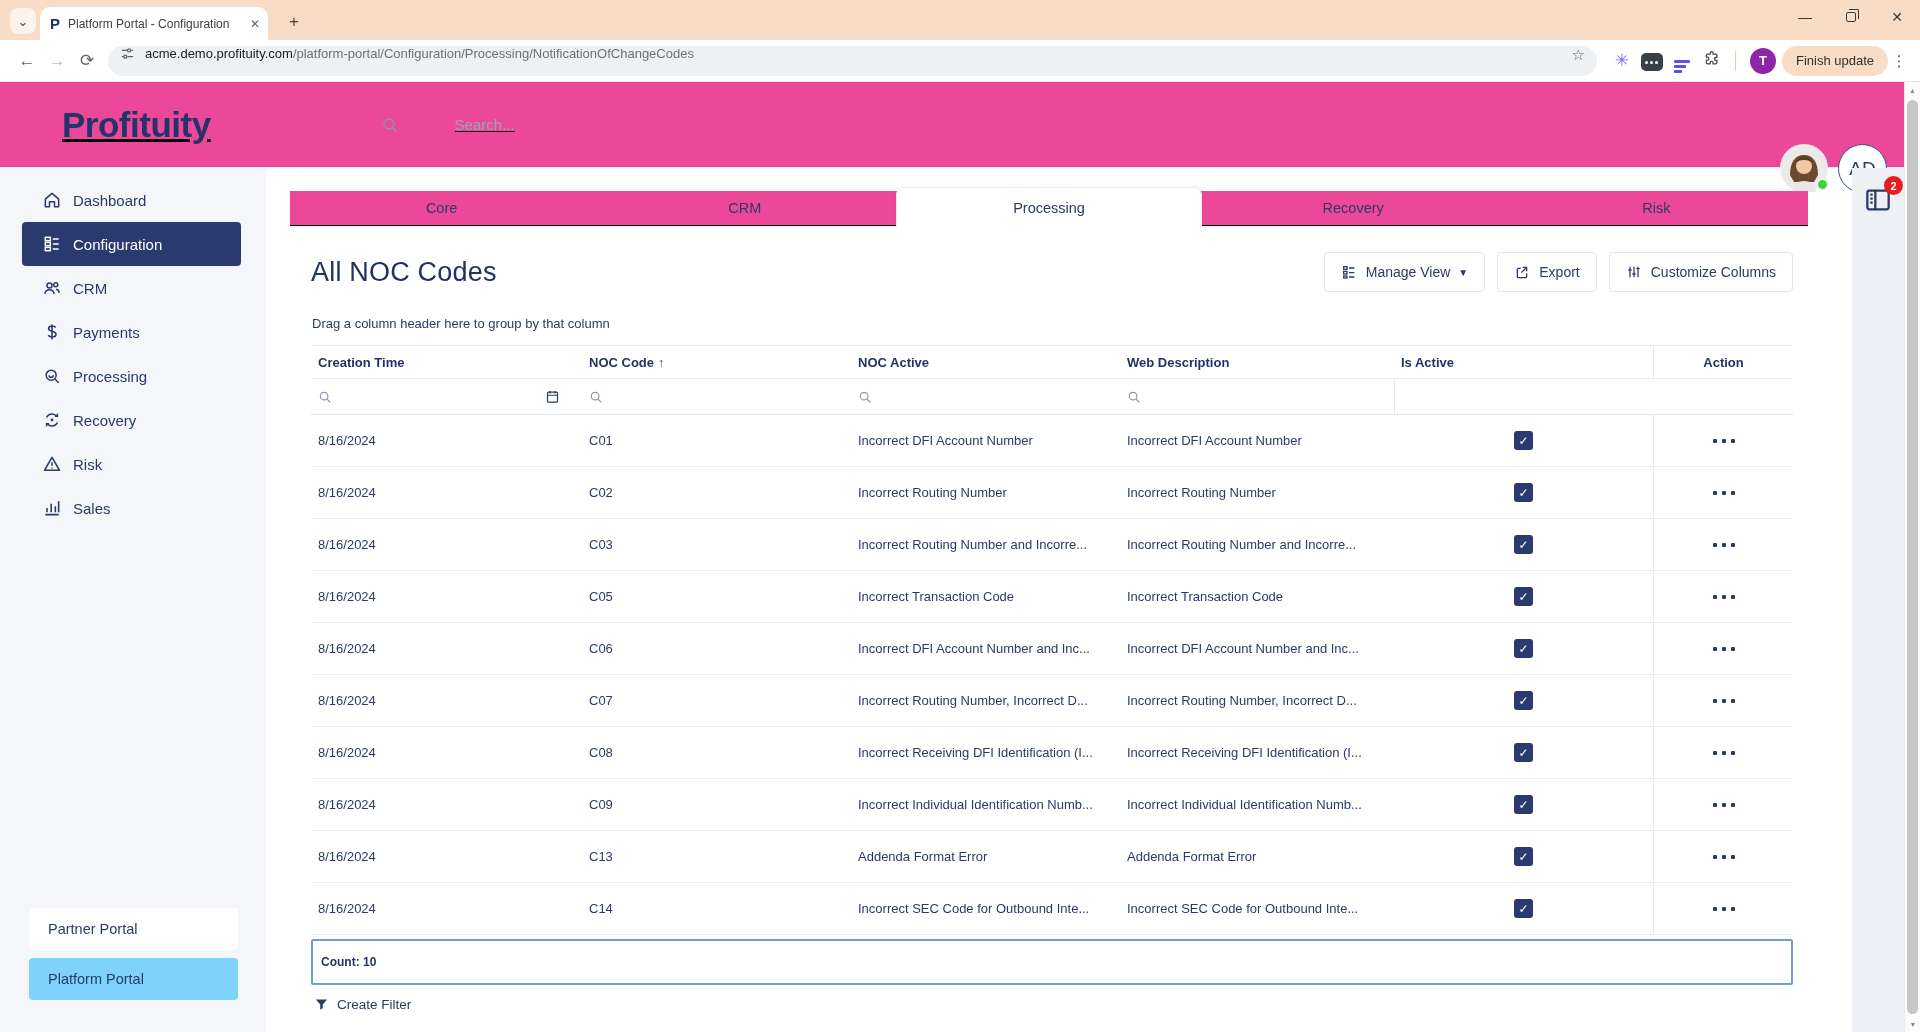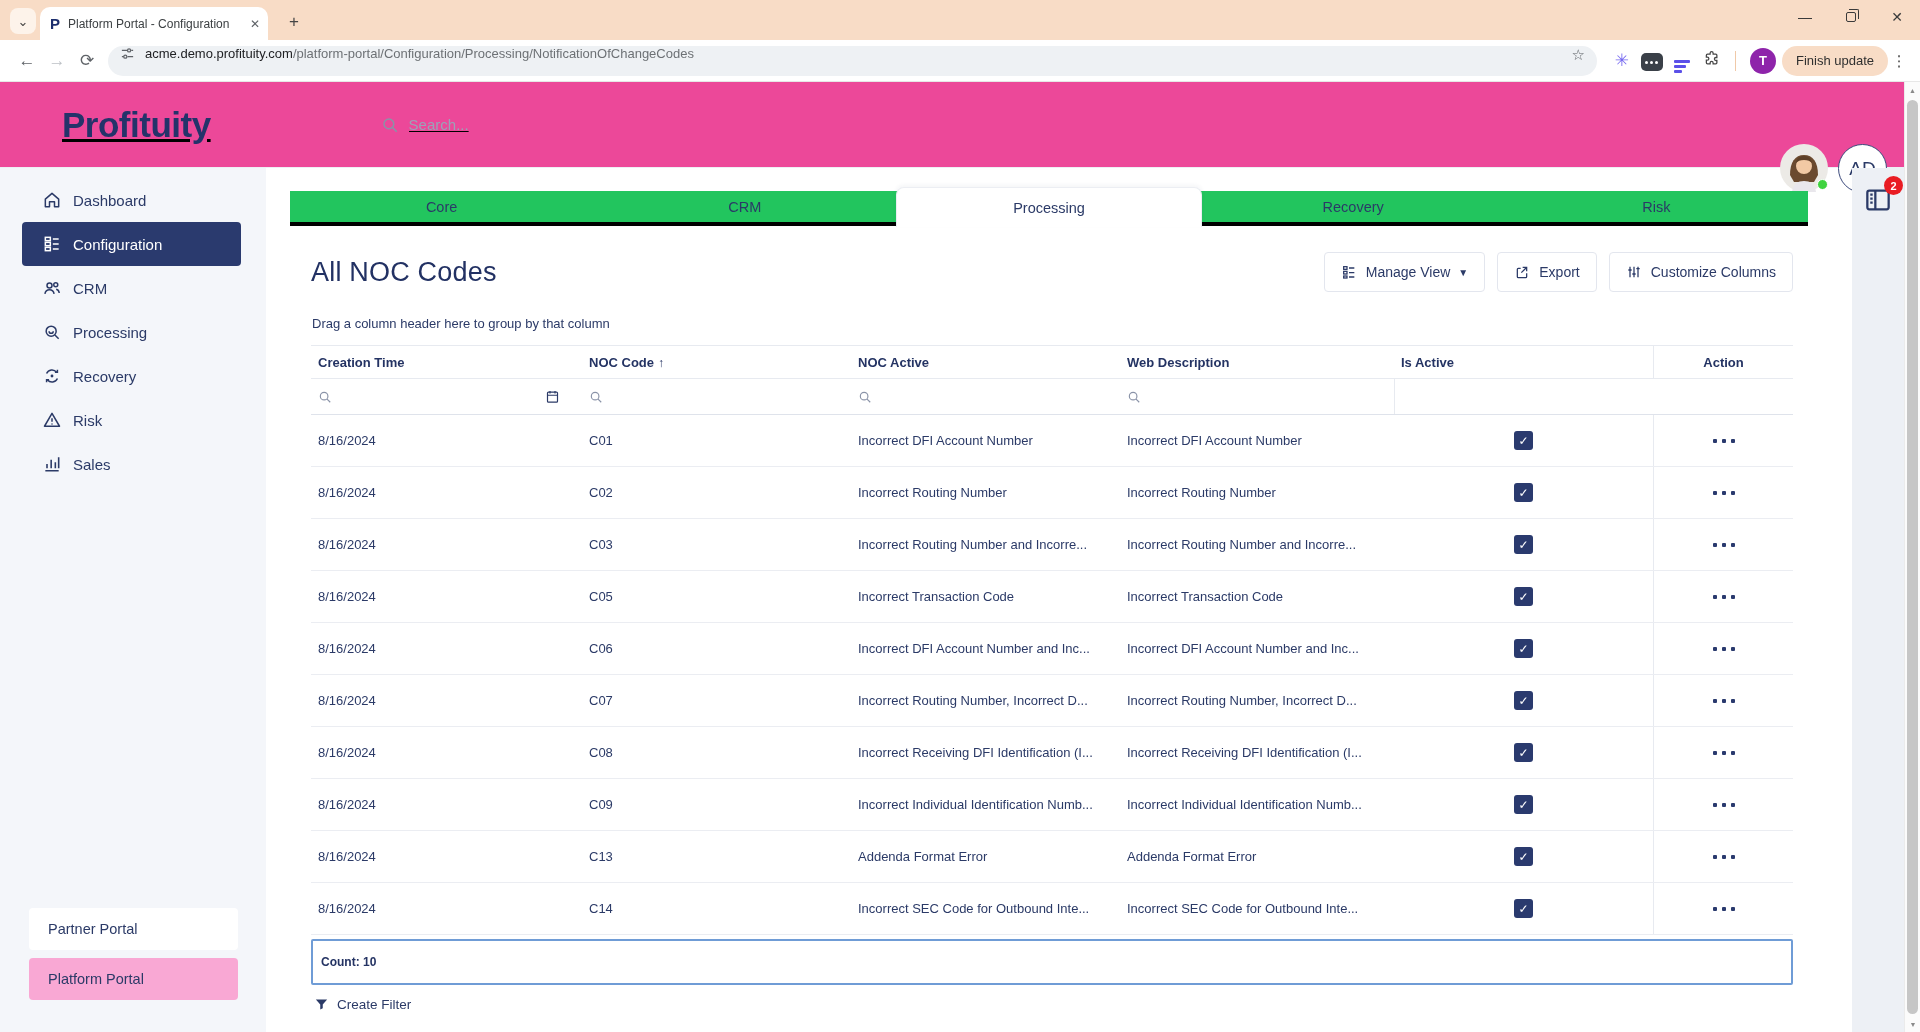--- a/index.html
+++ b/index.html
@@ -44,46 +44,46 @@
   .profile-t { width:26px; height:26px; border-radius:50%; background:#8e24aa; color:#fff; font-size:13px; font-weight:bold;
     display:flex; align-items:center; justify-content:center; margin:0 6px; cursor:pointer; }
   .finish-update { height:30px; background:#f8dcc6; border-radius:15px; padding:4px 14px; display:flex; align-items:center;
     font-size:13px; color:#2f2f2f; cursor:pointer; white-space:nowrap; }
   .kebab { color:#4a4a4a; font-size:15px; width:22px; text-align:center; cursor:pointer; }
 
   
   .app { width:1904px; }
   .app-header { height:86px; background:#ec4899; display:flex; align-items:center; border-bottom:1px solid #edeff4; position:relative;text-decoration:underline; }
   .logo { font-size:35px; font-weight:bold; color:#24336a; letter-spacing:-0.5px; margin-left:62px; }
-  .search-wrap { display:flex; align-items:center; margin-left:170px; }
+  .search-wrap { display:flex; align-items:center; margin-left:170px;gap:46px; }
   .search-input { border:none; outline:none; font-size:15px; color:#2b3a67; width:320px; margin-left:10px; background:transparent; }
   .search-input::placeholder { color:#9aa3b8; }
   .avatar { position:absolute; left:1780px; top:62px; width:48px; height:48px; }
   .avatar svg { display:block; }
   .status-dot { position:absolute; right:0px; bottom:2px; width:11px; height:11px; background:#3fd33f; border-radius:50%; border:1.5px solid #fff; }
   .initials { position:absolute; left:1838px; top:62px; width:49px; height:49px; border-radius:50%; border:1.5px solid #3c4a7c;
     color:#2b3a67; font-size:19px; display:flex; align-items:center; justify-content:center; background:#fff; cursor:pointer; }
 
   
   .app-body { display:flex; height:864px; }
   .sidebar { width:266px; background:#f4f6fa; flex:none; display:flex; flex-direction:column; padding-top:10px; }
   .side-item { height:44px; margin:0 25px 0 22px; border-radius:4px; display:flex; align-items:center; color:#2b3a67; cursor:pointer; }
   .side-item .ico { width:22px; height:22px; margin:0 10px 0 19px; display:flex; align-items:center; justify-content:center; }
   .side-item .lbl { font-size:15px; }
   .side-item.selected { background:#2a3a6e; color:#fff; }
   .side-spacer { flex:1; }
   .portal-btn { height:42px; margin:0 28px 8px 29px; border-radius:4px; background:#fff; display:flex; align-items:center;
     padding-left:19px; font-size:14.5px; color:#2b3a67; cursor:pointer; }
-  .portal-btn.active { background:#f9a8d4;text-align:right; }
+  .portal-btn.active { background:#7dd3fc;text-align:right; }
   .sidebar .bottom-pad { height:24px; }
 
   .main { flex:1; background:#fff; overflow:hidden; }
 
   
-  .tabbar { display:flex; margin:23px 44px 0 24px; background:#22c55e; border-bottom:4px solid #000000; height:35px; position:relative; }
+  .tabbar { display:flex; margin:23px 44px 0 24px; background:#ec4899; border-bottom:1px solid #000000; height:35px; position:relative; }
   .mtab { flex:1; display:flex; align-items:center; justify-content:center; font-size:14.5px; color:#2b3a67; cursor:pointer; }
   .mtab.active { background:#fff; border:1px solid #eceef3; border-bottom:none; border-radius:8px 8px 0 0;
     margin-top:-4px; height:40px; box-shadow:0 -2px 4px rgba(40,55,100,0.05); }
 
   
   .title-row { display:flex; align-items:center; margin:26px 59px 0 45px; }
   .page-title { font-size:27px; font-weight:500; color:#223163; letter-spacing:0.2px; flex:1; }
   .btn { height:40px; border:1px solid #e3e6ee; border-radius:4px; background:#fff; display:flex; align-items:center;
     padding:0 16px; font-size:14px; color:#2b3a67; margin-left:12px; cursor:pointer; white-space:nowrap; }
   .btn svg { margin-right:9px; }
@@ -239,20 +239,28 @@
                 <circle cx="9" cy="9" r="3"></circle>
                 <path d="M3.5 19c.5-3.5 2.7-5 5.5-5s5 1.5 5.5 5"></path>
                 <circle cx="16.5" cy="8" r="2.4"></circle>
                 <path d="M17 13.6c2.3.4 3.4 2 3.7 4.4"></path>
               </svg>
           </span>
           <span class="lbl">CRM</span>
         </div>
         <div class="side-item">
           <span class="ico">
+            <svg width="20" height="20" viewBox="0 0 24 24" fill="none" stroke="#2b3a67" stroke-width="1.9">
+                <path d="M12 3v18M16.5 6.5c-1-1.2-2.5-1.7-4.5-1.7-2.4 0-4 1.3-4 3.2 0 4.3 8.8 2.1 8.8 6.6 0 2-1.8 3.3-4.6 3.3-2.2 0-3.8-.7-4.8-2"></path>
+              </svg>
+          </span>
+          <span class="lbl">Payments</span>
+        </div>
+        <div class="side-item">
+          <span class="ico">
             <svg width="20" height="20" viewBox="0 0 24 24" fill="none" stroke="#2b3a67" stroke-width="1.8">
                 <circle cx="11" cy="11" r="6"></circle>
                 <path d="M15.5 15.5 20 20"></path>
                 <path d="M8.5 11a2.5 2.5 0 0 0 5 0"></path>
               </svg>
           </span>
           <span class="lbl">Processing</span>
         </div>
         <div class="side-item">
           <span class="ico">

